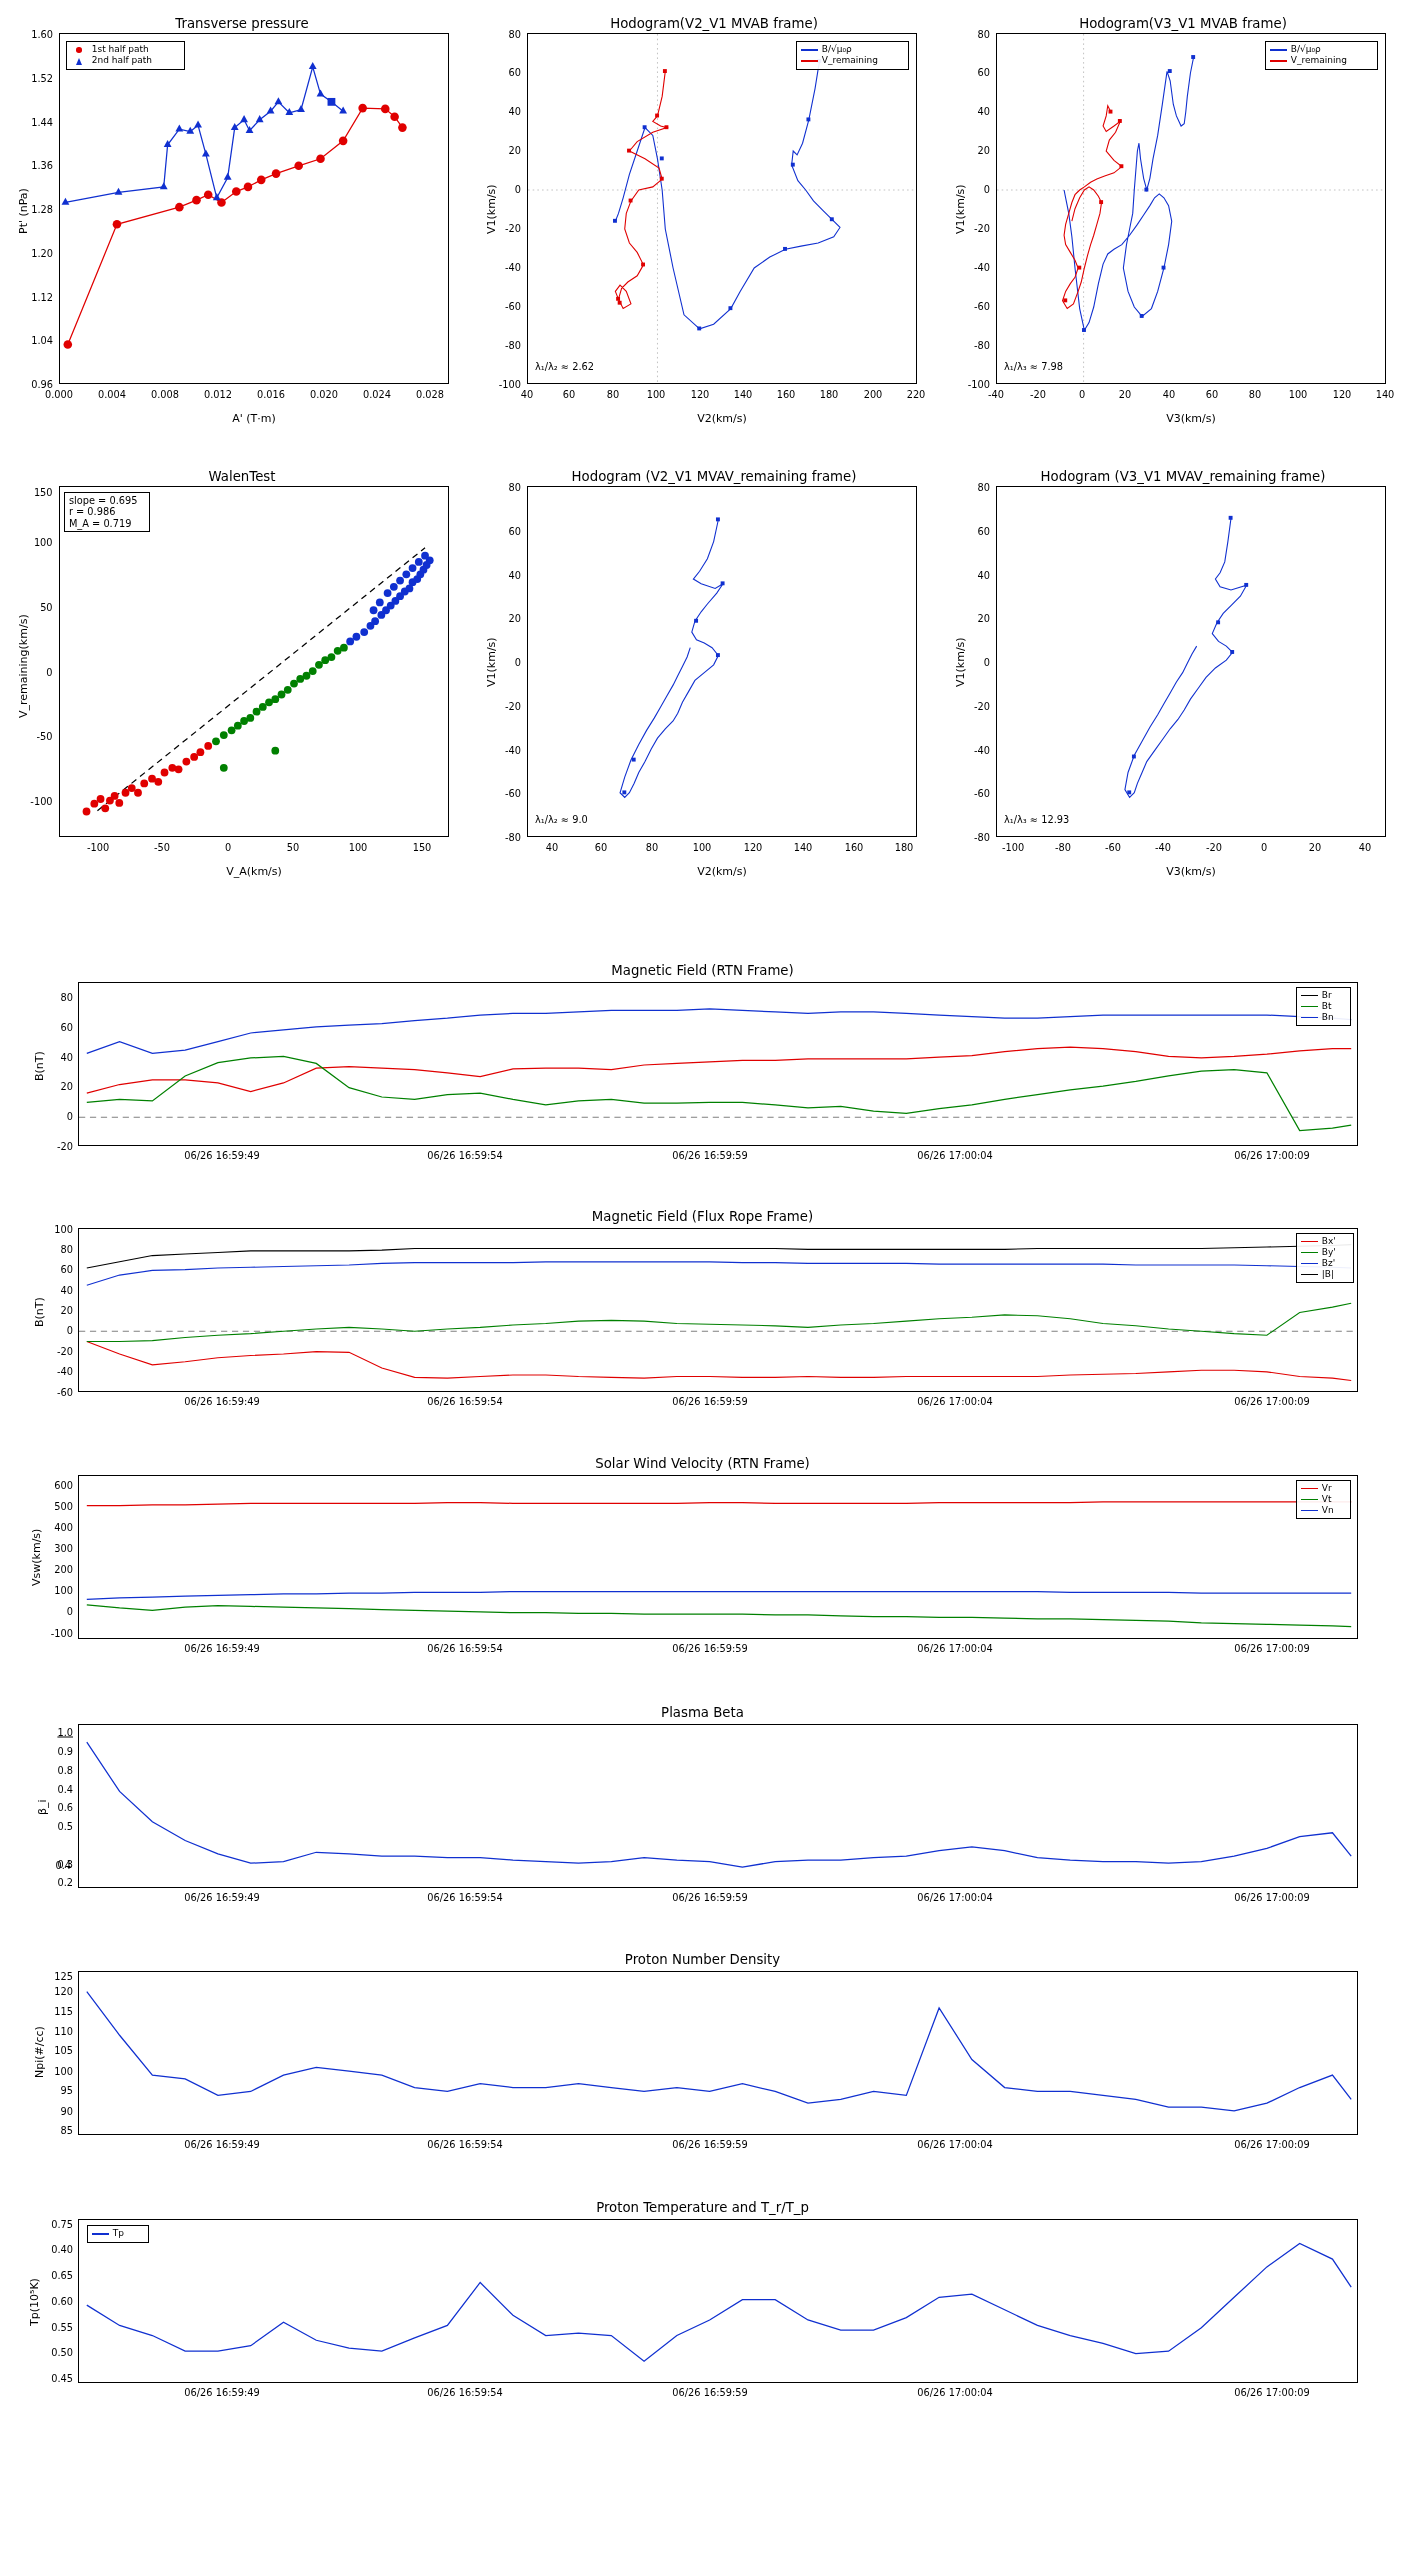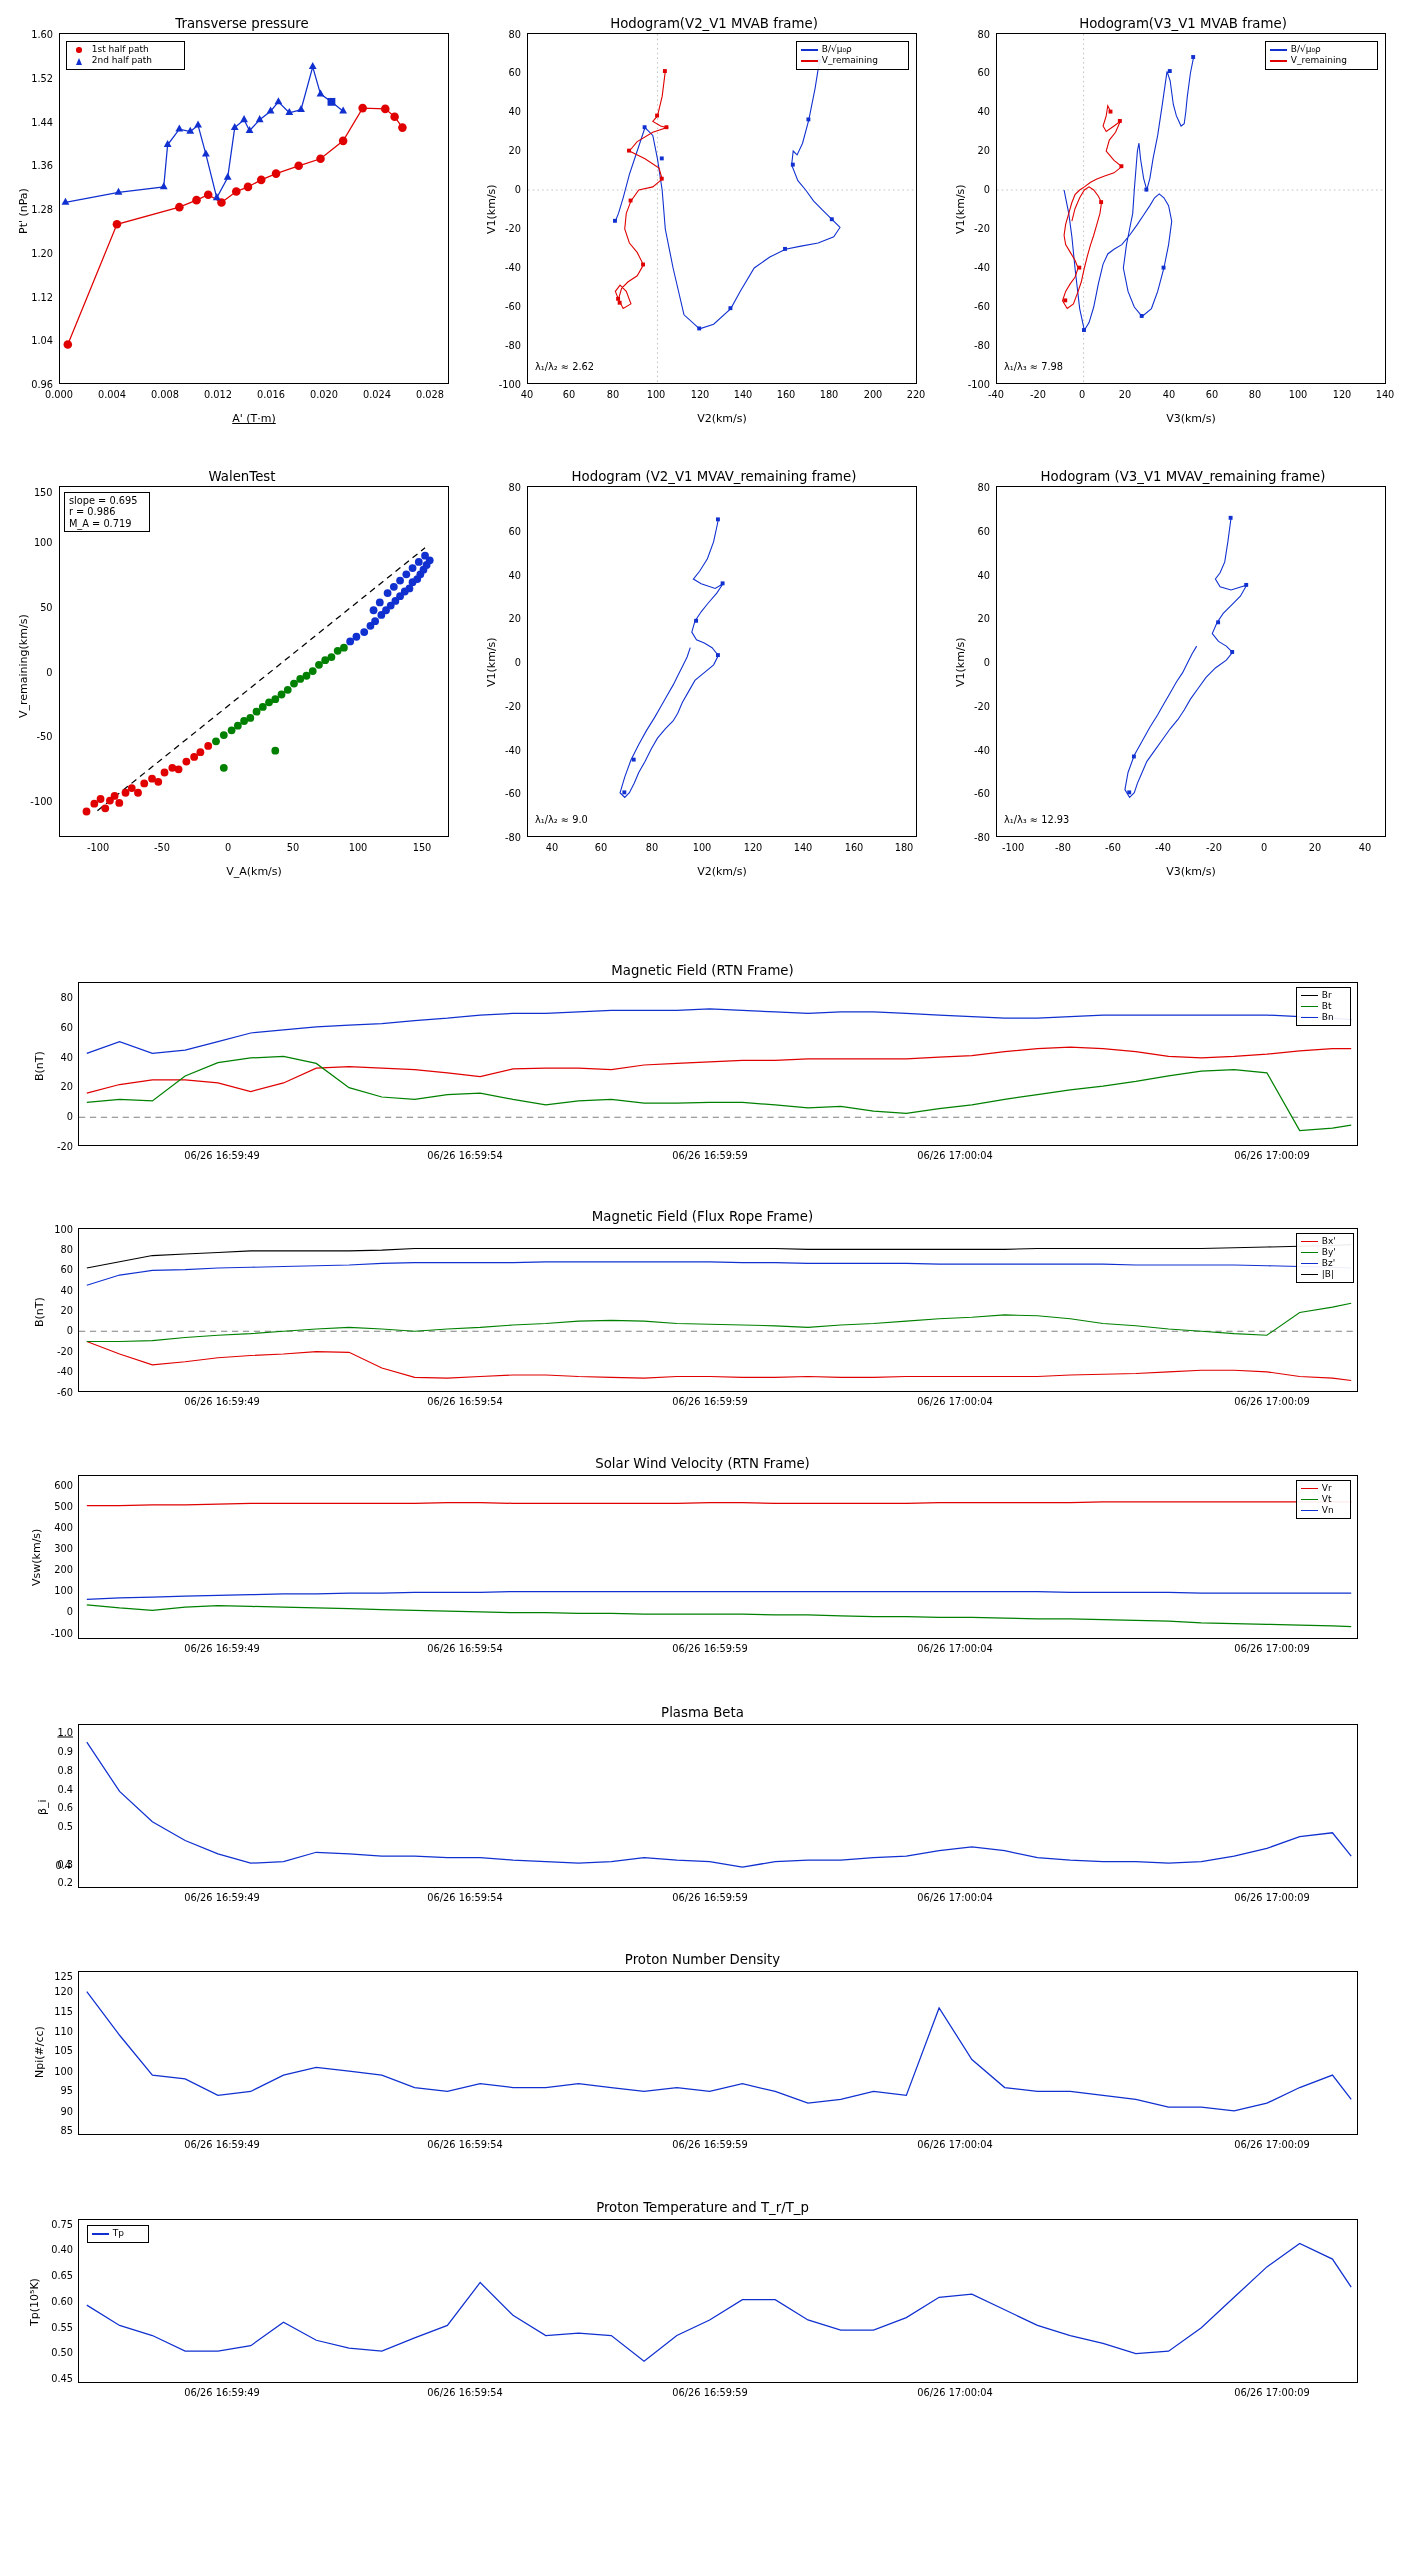--- a/index.html
+++ b/index.html
@@ -91,21 +91,21 @@
           <span>1st half path</span>
         </div>
       <div class="row">
           <span class="mk" style="color:#1030d0">
             <span class="tri"></span>
           </span>
           <span>2nd half path</span>
         </div>
     </div>
     <div class="ylabel" style="left:17px;top:234px;">Pt' (nPa)</div>
-    <div class="xlabel" style="left:59px;top:412px;width:390px;text-decoration:underline;">A' (T·m)</div>
+    <div class="xlabel" style="left:59px;top:412px;width:390px;">A' (T·m)</div>
 
     <div class="tick y" style="left:22px;top:384px;width:31px;">0.96</div>
     <div class="tick y" style="left:22px;top:340px;width:31px;">1.04</div>
     <div class="tick y" style="left:22px;top:297px;width:31px;">1.12</div>
     <div class="tick y" style="left:22px;top:253px;width:31px;">1.20</div>
     <div class="tick y" style="left:22px;top:209px;width:31px;">1.28</div>
     <div class="tick y" style="left:22px;top:165px;width:31px;">1.36</div>
     <div class="tick y" style="left:22px;top:122px;width:31px;">1.44</div>
     <div class="tick y" style="left:22px;top:78px;width:31px;">1.52</div>
     <div class="tick y" style="left:22px;top:34px;width:31px;">1.60</div>

